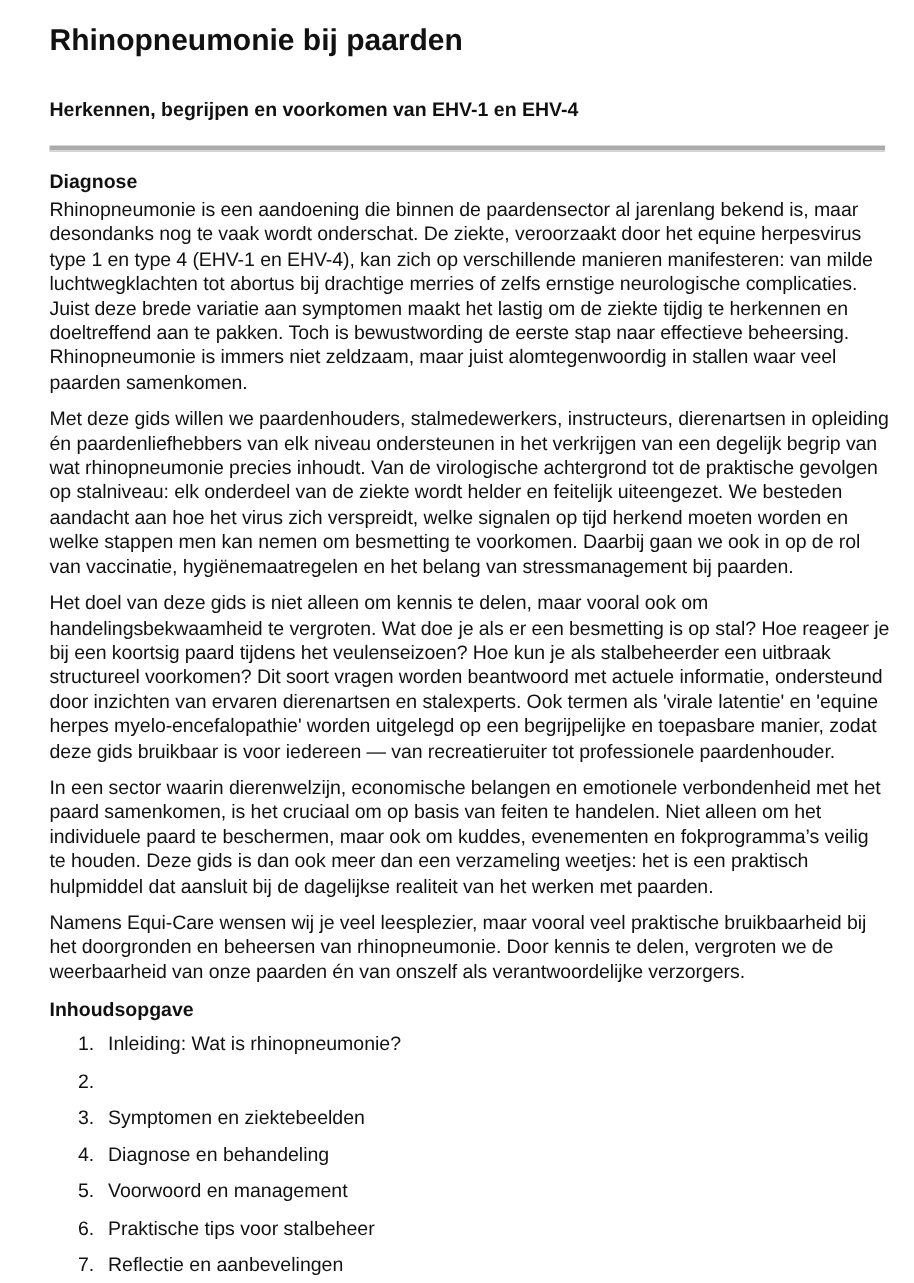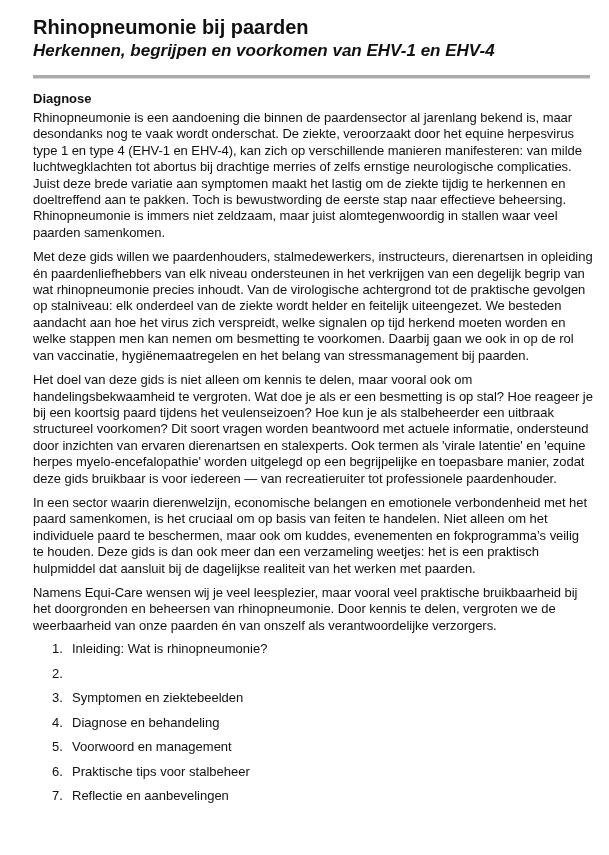--- a/index.html
+++ b/index.html
@@ -20,24 +20,23 @@
     }
     h1.title {
       font-family: "Liberation Sans", sans-serif;
       font-size: 20px;
       font-weight: bold;
       margin: 0;
       line-height: 26px;
       color: #111;
     }
     .subtitle {
-      font-size: 17px;
+      font-size: 13px;
       font-weight: bold;
-      font-style: italic;
-      margin: 2px 0 0 0;
+      margin: 24px 0 0 0;
       line-height: 17px;
     }
     .rule {
       height: 3px;
       background: #ababab;
       border-bottom: 1px solid #d6d6d6;
       margin: 16px 0 0 0;
       width: 557px;
     }
     h2.section {
@@ -91,20 +90,21 @@
   <div class="subtitle">Herkennen, begrijpen en voorkomen van EHV-1 en EHV-4</div>
   <div class="rule"></div>
 
   <h2 class="section">Diagnose</h2>
   <p class="para">Rhinopneumonie is een aandoening die binnen de paardensector al jarenlang bekend is, maar desondanks nog te vaak wordt onderschat. De ziekte, veroorzaakt door het equine herpesvirus type 1 en type 4 (EHV-1 en EHV-4), kan zich op verschillende manieren manifesteren: van milde luchtwegklachten tot abortus bij drachtige merries of zelfs ernstige neurologische complicaties. Juist deze brede variatie aan symptomen maakt het lastig om de ziekte tijdig te herkennen en doeltreffend aan te pakken. Toch is bewustwording de eerste stap naar effectieve beheersing. Rhinopneumonie is immers niet zeldzaam, maar juist alomtegenwoordig in stallen waar veel paarden samenkomen.</p>
   <p class="para">Met deze gids willen we paardenhouders, stalmedewerkers, instructeurs, dierenartsen in opleiding én paardenliefhebbers van elk niveau ondersteunen in het verkrijgen van een degelijk begrip van wat rhinopneumonie precies inhoudt. Van de virologische achtergrond tot de praktische gevolgen op stalniveau: elk onderdeel van de ziekte wordt helder en feitelijk uiteengezet. We besteden aandacht aan hoe het virus zich verspreidt, welke signalen op tijd herkend moeten worden en welke stappen men kan nemen om besmetting te voorkomen. Daarbij gaan we ook in op de rol van vaccinatie, hygiënemaatregelen en het belang van stressmanagement bij paarden.</p>
   <p class="para">Het doel van deze gids is niet alleen om kennis te delen, maar vooral ook om handelingsbekwaamheid te vergroten. Wat doe je als er een besmetting is op stal? Hoe reageer je bij een koortsig paard tijdens het veulenseizoen? Hoe kun je als stalbeheerder een uitbraak structureel voorkomen? Dit soort vragen worden beantwoord met actuele informatie, ondersteund door inzichten van ervaren dierenartsen en stalexperts. Ook termen als 'virale latentie' en 'equine herpes myelo-encefalopathie' worden uitgelegd op een begrijpelijke en toepasbare manier, zodat deze gids bruikbaar is voor iedereen — van recreatieruiter tot professionele paardenhouder.</p>
   <p class="para">In een sector waarin dierenwelzijn, economische belangen en emotionele verbondenheid met het paard samenkomen, is het cruciaal om op basis van feiten te handelen. Niet alleen om het individuele paard te beschermen, maar ook om kuddes, evenementen en fokprogramma’s veilig te houden. Deze gids is dan ook meer dan een verzameling weetjes: het is een praktisch hulpmiddel dat aansluit bij de dagelijkse realiteit van het werken met paarden.</p>
   <p class="para">Namens Equi-Care wensen wij je veel leesplezier, maar vooral veel praktische bruikbaarheid bij het doorgronden en beheersen van rhinopneumonie. Door kennis te delen, vergroten we de weerbaarheid van onze paarden én van onszelf als verantwoordelijke verzorgers.</p>
 
+  <h2 class="toc-heading">Inhoudsopgave</h2>
   <ol class="toc">
     <li>
       <span class="num">1.</span>
       <span class="label">Inleiding: Wat is rhinopneumonie?</span>
     </li>
     <li>
       <span class="num">2.</span>
     </li>
     <li>
       <span class="num">3.</span>

